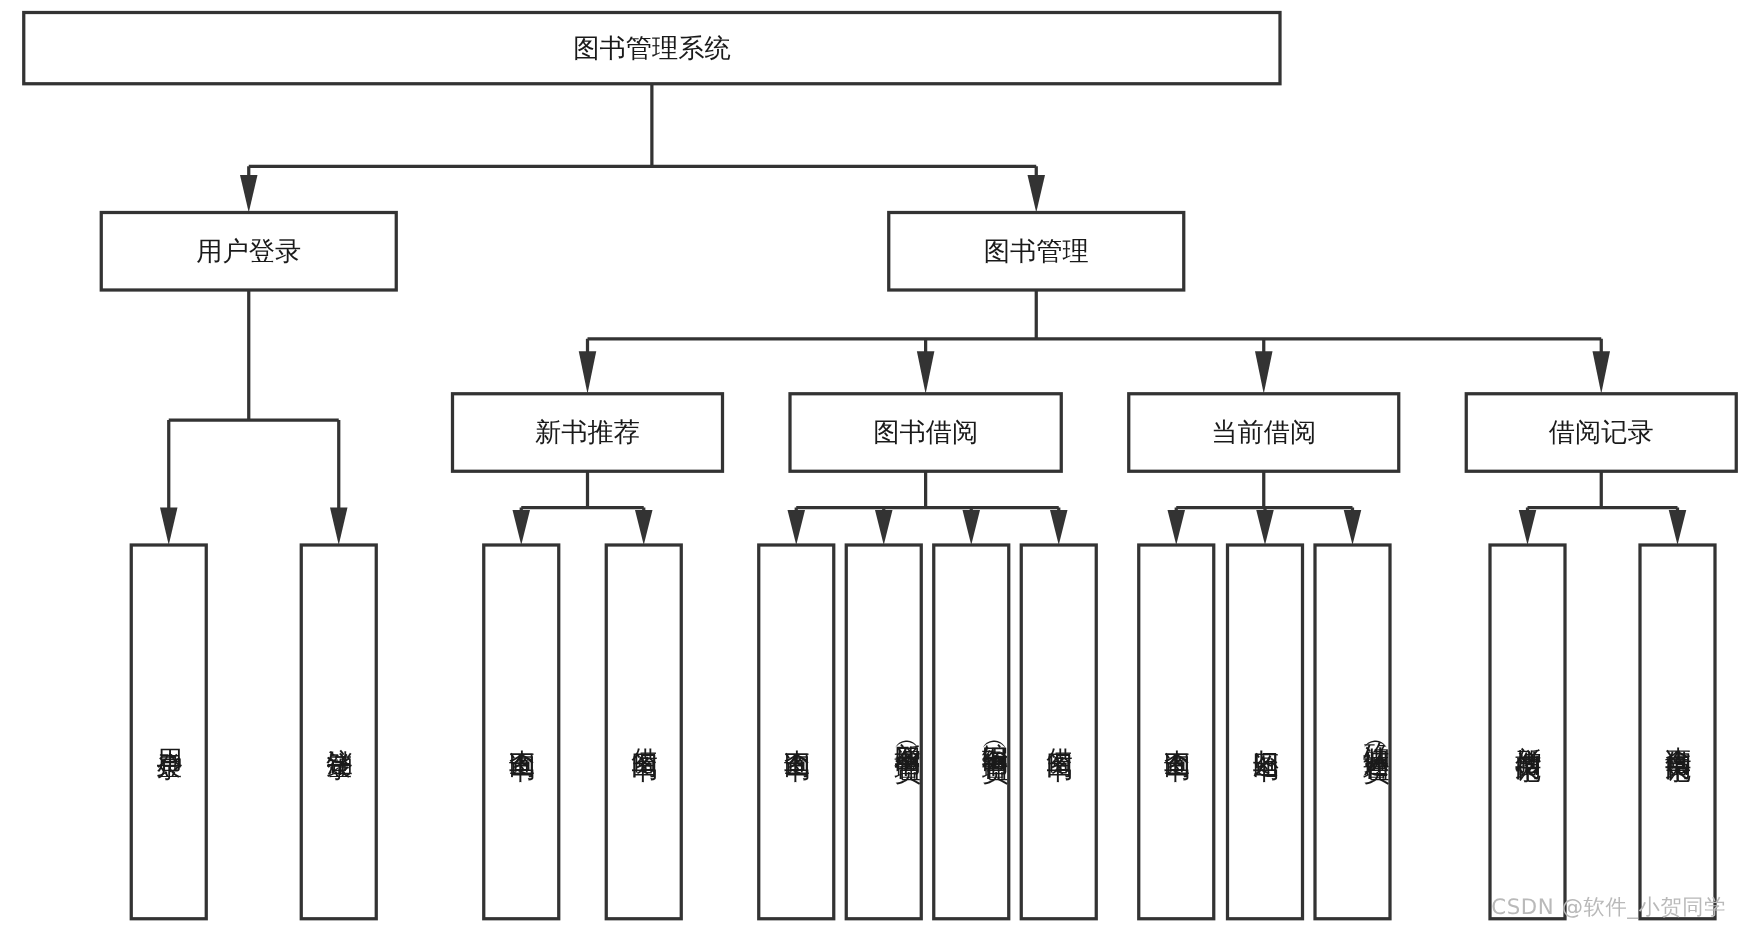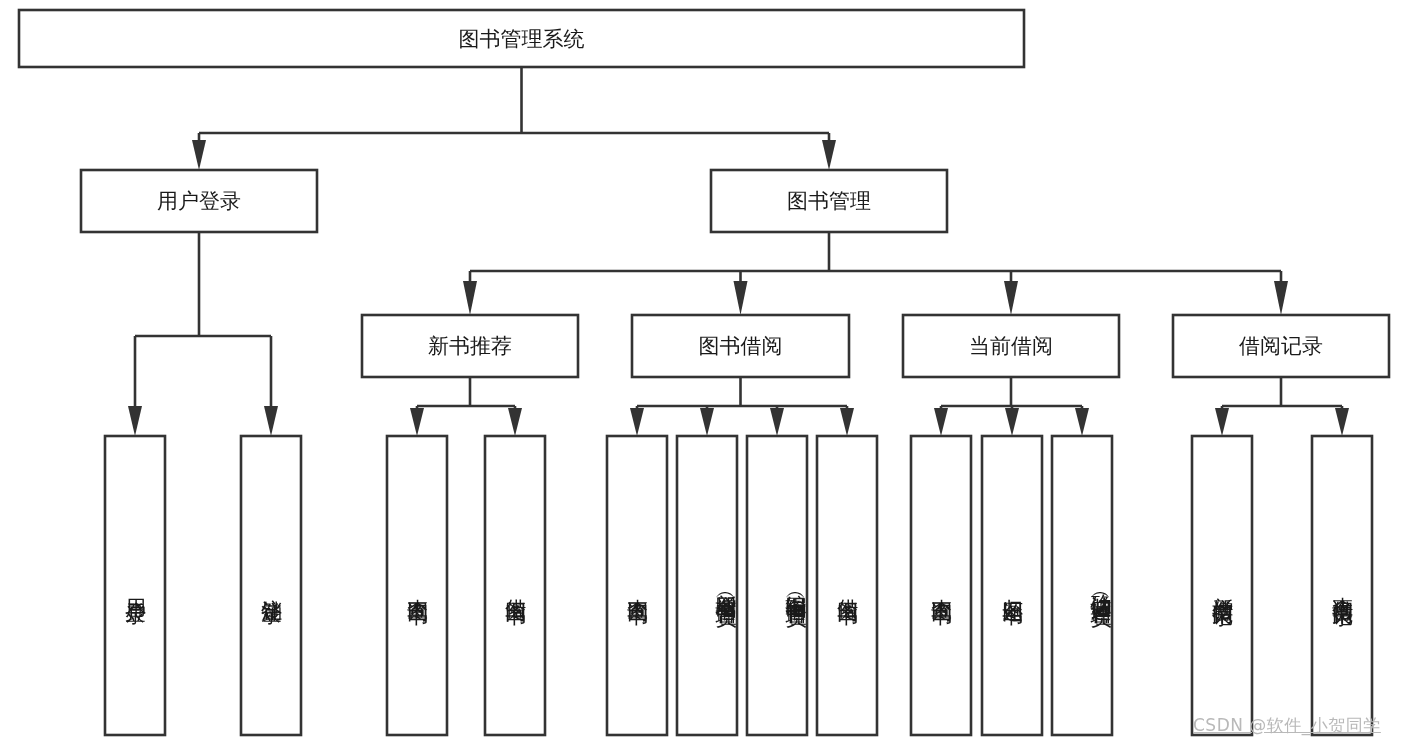--- a/index.html
+++ b/index.html
@@ -62,21 +62,20 @@
     text-align: center;
     pointer-events: none;
   }
   .watermark {
     position: absolute;
     font-family: "DejaVu Sans", "Liberation Sans", sans-serif;
     font-size: 17px;
     color: #b9b9b9;
     white-space: nowrap;
     letter-spacing: 0.5px;
-    text-decoration: underline;
   }
 </style>
 </head>
 <body>
 
 <div id="diagram-root">
 
   <svg id="flow-svg" viewBox="0 0 1405 747">
 
     <g>

